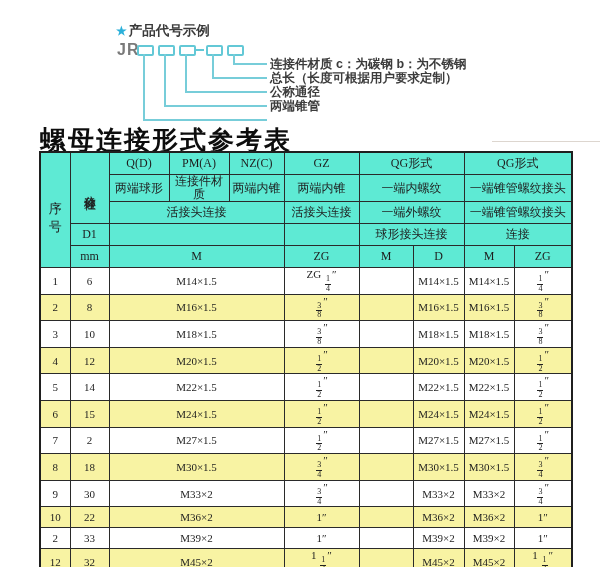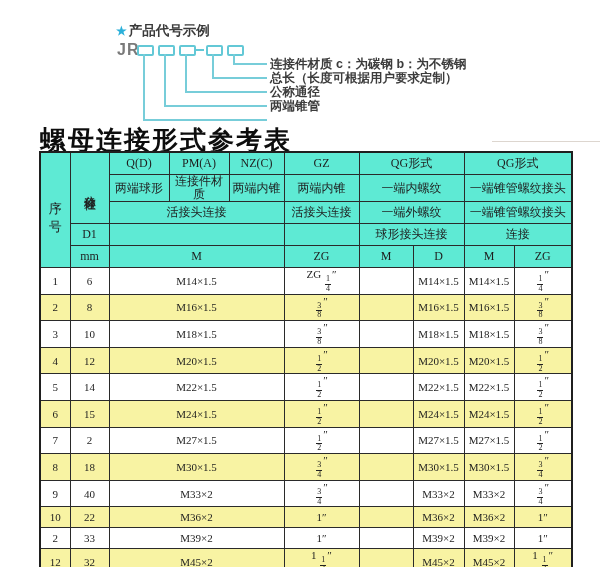--- a/index.html
+++ b/index.html
@@ -263,21 +263,21 @@
           <td></td>
           <td>M30×1.5</td>
           <td>M30×1.5</td>
           <td><span class="frac">
               <span class="fn">3</span>
               <span class="fd">4</span>
             </span>″</td>
         </tr>
         <tr>
           <td>9</td>
-          <td>40</td>
+          <td>30</td>
           <td colspan="3">M33×2</td>
           <td><span class="frac">
               <span class="fn">3</span>
               <span class="fd">4</span>
             </span>″</td>
           <td></td>
           <td>M33×2</td>
           <td>M33×2</td>
           <td><span class="frac">
               <span class="fn">3</span>

